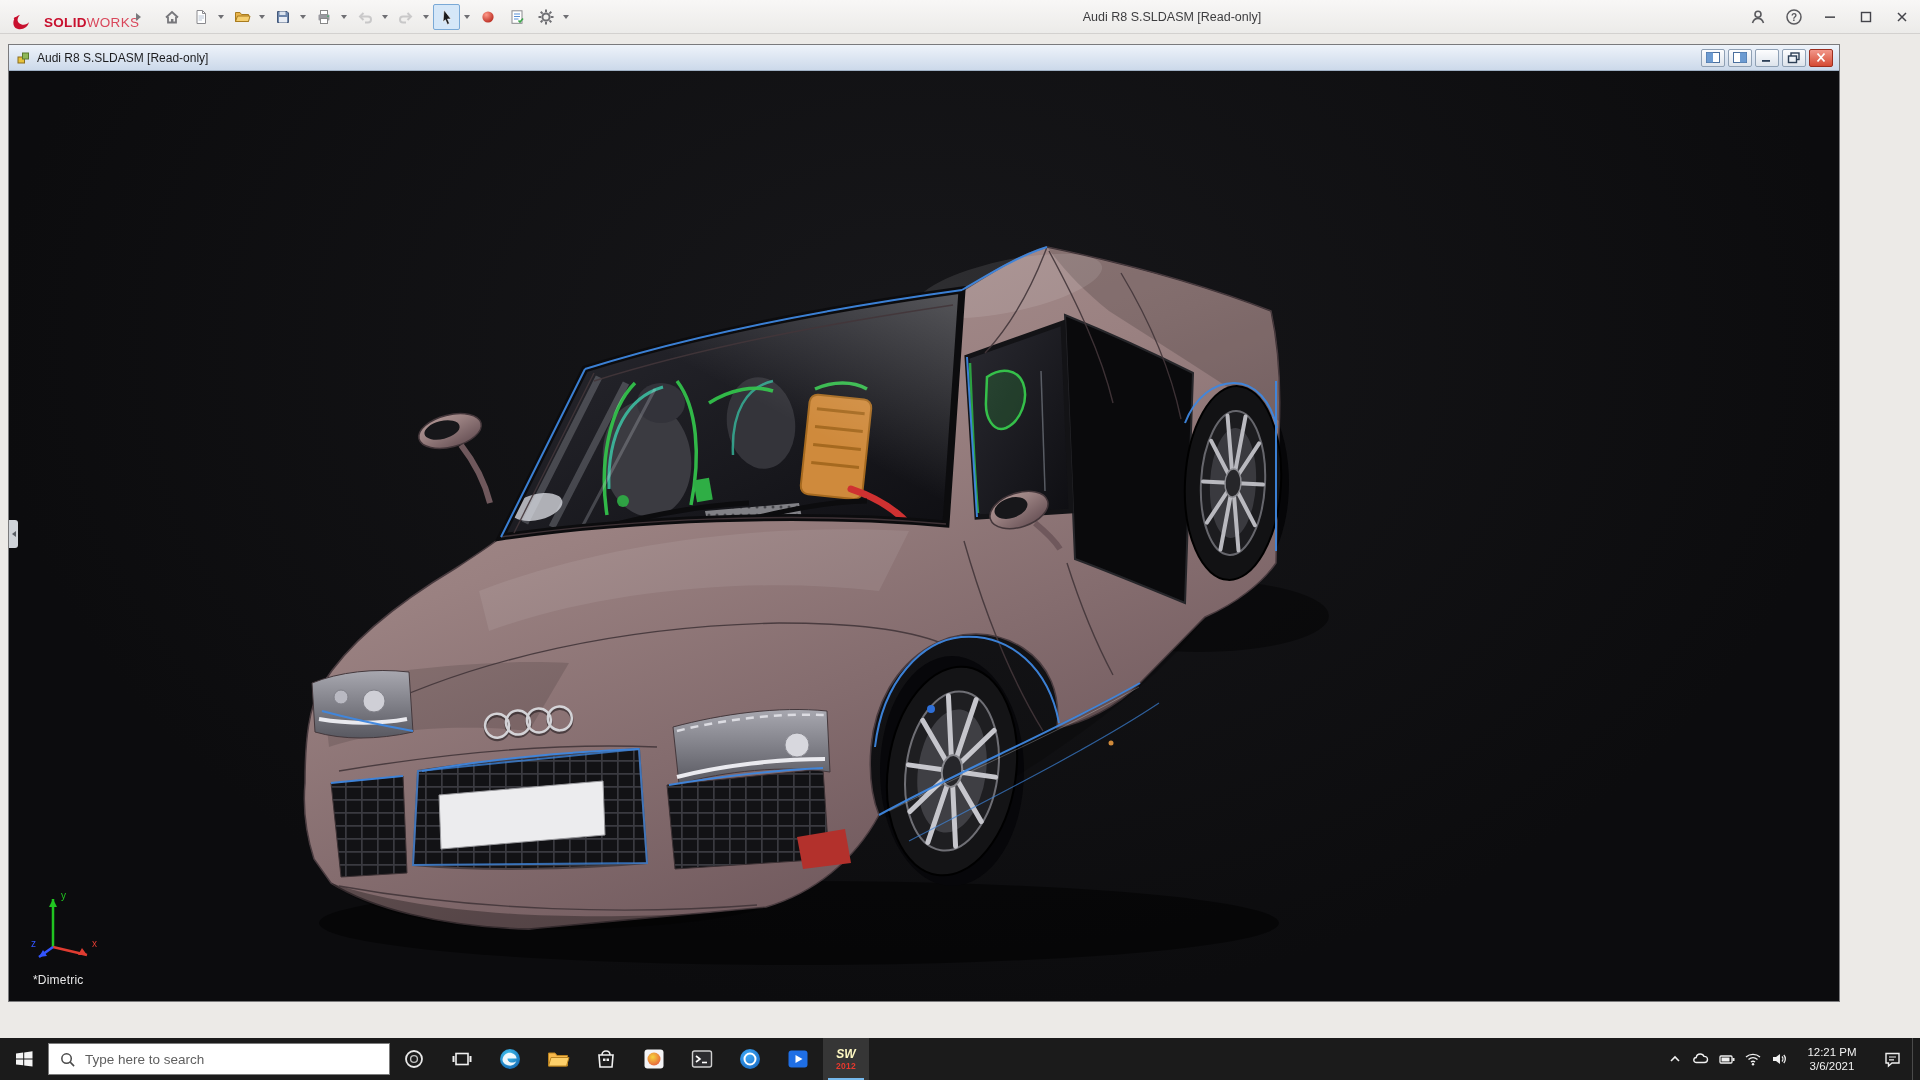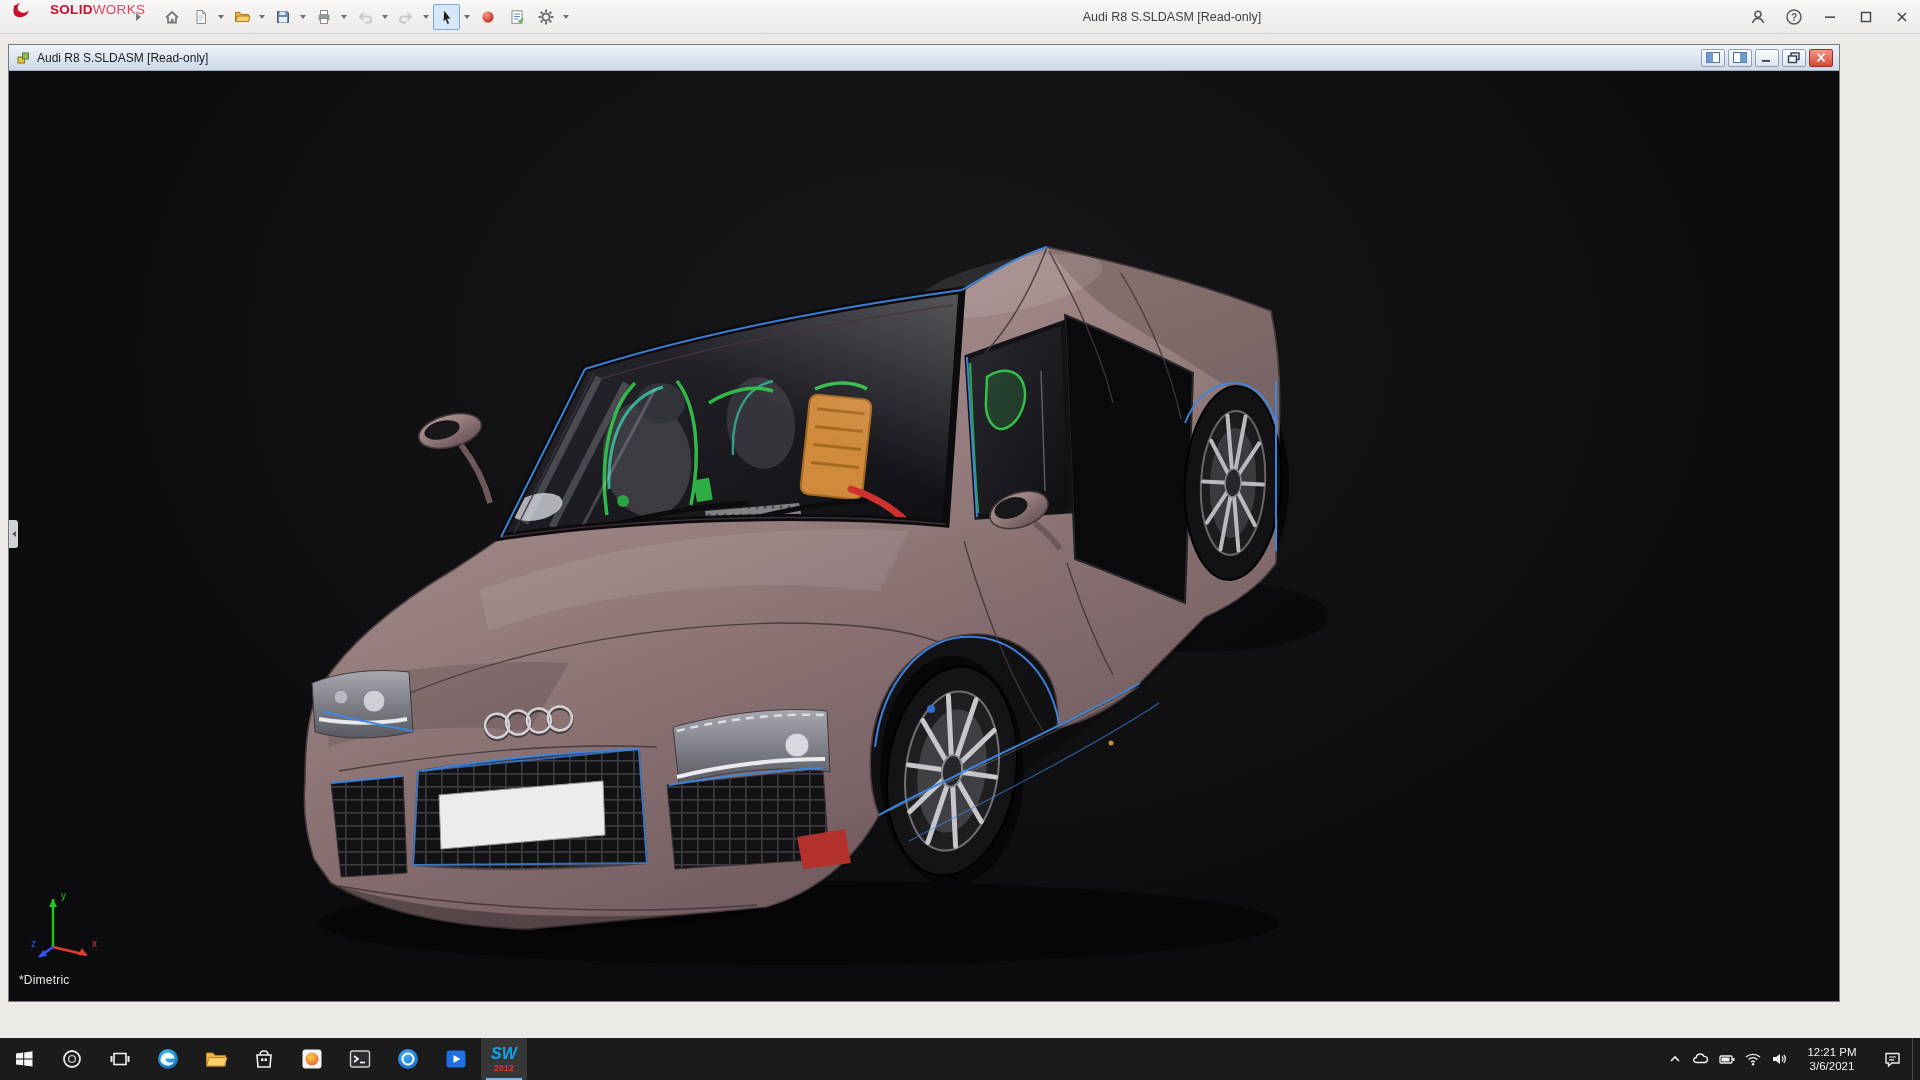--- a/index.html
+++ b/index.html
@@ -2,21 +2,21 @@
 <html><head>
 <meta charset="utf-8">
 <style>
   *{margin:0;padding:0;box-sizing:border-box}
   html,body{width:1920px;height:1080px;overflow:hidden;background:#000}
   body{font-family:"Liberation Sans","DejaVu Sans",sans-serif}
   .screen{position:relative;width:1920px;height:1080px;background:#eceae7;overflow:hidden}
 
   
   .app-titlebar{position:absolute;left:0;top:0;width:1920px;height:34px;background:linear-gradient(#f8f7f6,#ecebe9);border-bottom:1px solid #d3d1cf}
-  .brand{position:absolute;left:10px;top:0;height:44px;display:flex;align-items:flex-start;gap:20px}
+  .brand{position:absolute;left:10px;top:0;height:44px;display:flex;align-items:center;gap:14px}
   .brand-solid{font-weight:bold;color:#c8102e;font-size:13.5px;letter-spacing:.3px}
   .brand-works{font-weight:normal;color:#d9475b;font-size:13.5px;letter-spacing:.3px}
   .menu-expander{position:absolute;left:130px;top:0;height:34px;width:16px;display:flex;align-items:center;justify-content:center;background:none;border:none;cursor:pointer}
   .menu-expander i{width:0;height:0;border-top:4.5px solid transparent;border-bottom:4.5px solid transparent;border-left:5.5px solid #7a7a7e}
   .toolbar{position:absolute;left:158px;top:4px;height:26px;display:flex;align-items:center;gap:2px}
   .tbtn{width:27px;height:26px;display:flex;align-items:center;justify-content:center;background:none;border:1px solid transparent;padding:0;cursor:pointer}
   .tbtn.pressed{background:#d5e7f8;border:1px solid #7aa9d6;border-radius:2px}
   .tbtn.disabled{opacity:.38}
   .caret{width:10px;height:26px;display:flex;align-items:center;justify-content:center;background:none;border:none;padding:0;cursor:pointer}
   .caret i{width:0;height:0;border-left:3.5px solid transparent;border-right:3.5px solid transparent;border-top:4px solid #6f6f73}
@@ -29,32 +29,32 @@
   .doc-window{position:absolute;left:8px;top:44px;width:1832px;height:958px;border:1px solid #7a7a7c;background:#0d0d0f}
   .doc-titlebar{position:absolute;left:0;top:0;right:0;height:26px;background:linear-gradient(#eef3fa,#ccd9ea);border-bottom:1px solid #9fb0c4;display:flex;align-items:center;padding:0 6px;gap:6px}
   .doc-title{font-size:12px;color:#1c1c1e;white-space:nowrap}
   .doc-controls{margin-left:auto;display:flex;gap:3px;align-items:center}
   .dbtn{width:24px;height:18px;display:flex;align-items:center;justify-content:center;background:linear-gradient(#fdfdfe,#dde3eb);border:1px solid #8fa0b4;border-radius:2px;padding:0;cursor:pointer}
   .dbtn.close{background:linear-gradient(#f2978a,#d54a33);border-color:#9c2e1f}
 
   .viewport{position:absolute;left:0;top:26px;width:1828px;height:930px;background:radial-gradient(ellipse at 50% 30%, #17171a 0%, #0c0c0e 72%);overflow:hidden}
   .edge-tab{position:absolute;left:0;top:449px;width:9px;height:28px;background:#cfd3d8;border-radius:0 3px 3px 0;display:flex;align-items:center;justify-content:center;cursor:pointer}
   .edge-tab i{width:0;height:0;border-top:3.5px solid transparent;border-bottom:3.5px solid transparent;border-right:4px solid #5a5f66}
-  .view-label{position:absolute;left:10px;bottom:14px;color:#e8e8e8;font-size:12px;letter-spacing:.2px}
+  .view-label{position:absolute;left:24px;bottom:14px;color:#e8e8e8;font-size:12px;letter-spacing:.2px}
   .triad{position:absolute;left:20px;bottom:40px}
 
   
   .taskbar{position:absolute;left:0;top:1038px;width:1920px;height:42px;background:#1b1b1b;display:flex;align-items:center}
   .tb-start{width:48px;height:42px;display:flex;align-items:center;justify-content:center;background:none;border:none;cursor:pointer}
   .tb-search{width:342px;height:32px;background:#ffffff;border:1px solid #7c7c7c;display:flex;align-items:center;gap:9px;padding:0 10px;color:#5f5f5f;font-size:13.5px;cursor:text}
   .tapp{width:46px;height:42px;display:flex;align-items:center;justify-content:center;background:none;border:none;position:relative;cursor:pointer;margin:0 1px}
   .tapp.active{background:rgba(255,255,255,.12)}
   .tapp.active::after{content:"";position:absolute;left:5px;right:5px;bottom:0;height:2.5px;background:#76b9ed}
   .sw-wrap{display:flex;flex-direction:column;align-items:center;line-height:1}
-  .sw-glyph{color:#0ea5e9;font-weight:bold;font-style:italic;font-size:16px}
+  .sw-glyph{color:#fef9c3;font-weight:bold;font-style:italic;font-size:12px}
   .sw-badge{color:#e8392e;font-size:8.5px;font-weight:bold;margin-top:2px;letter-spacing:.3px}
   .tray{margin-left:auto;height:58px;display:flex;align-items:center}
   .tray-btn{width:26px;height:42px;display:flex;align-items:center;justify-content:center;background:none;border:none;cursor:pointer}
   .clock{width:80px;color:#f2f2f2;font-size:11.5px;line-height:14px;display:flex;flex-direction:column;align-items:center;cursor:pointer}
   .action-btn{width:40px;height:42px;display:flex;align-items:center;justify-content:center;background:none;border:none;cursor:pointer}
   .show-desktop{width:8px;height:42px;border-left:1px solid #4a4a4a;cursor:pointer}
   svg{display:block}
 </style>
 </head>
 <body>
@@ -448,20 +448,27 @@
       <div class="view-label">*Dimetric</div>
     </div>
   </section>
 
   <footer class="taskbar">
     <button class="tb-start">
       <svg width="20" height="20" viewBox="0 0 20 20">
         <path fill="#f5f5f5" d="M2 4.6 L9.2 3.6 V9.4 H2 Z M10.2 3.4 L18.5 2.3 V9.4 H10.2 Z M2 10.4 H9.2 V16.3 L2 15.4 Z M10.2 10.4 H18.5 V17.6 L10.2 16.5 Z"></path>
       </svg>
     </button>
+    <div class="tb-search">
+      <svg width="17" height="17" viewBox="0 0 18 18">
+          <circle cx="8" cy="8" r="5" fill="none" stroke="#4a4a4a" stroke-width="1.6"></circle>
+          <path d="M11.8 11.8 L16 16" stroke="#4a4a4a" stroke-width="1.6"></path>
+        </svg>
+      <span>Type here to search</span>
+    </div>
     <button class="tapp">
       <svg width="22" height="22" viewBox="0 0 22 22">
           <circle cx="11" cy="11" r="8" fill="none" stroke="#e8e8e8" stroke-width="1.8"></circle>
           <circle cx="11" cy="11" r="3.4" fill="none" stroke="#e8e8e8" stroke-width="1.4" opacity=".8"></circle>
         </svg>
     </button>
     <button class="tapp">
       <svg width="22" height="22" viewBox="0 0 22 22">
           <rect x="5" y="5.5" width="12" height="11" fill="none" stroke="#f0f0f0" stroke-width="1.6"></rect>
           <rect x="1.5" y="8" width="2" height="6" fill="#f0f0f0"></rect>

